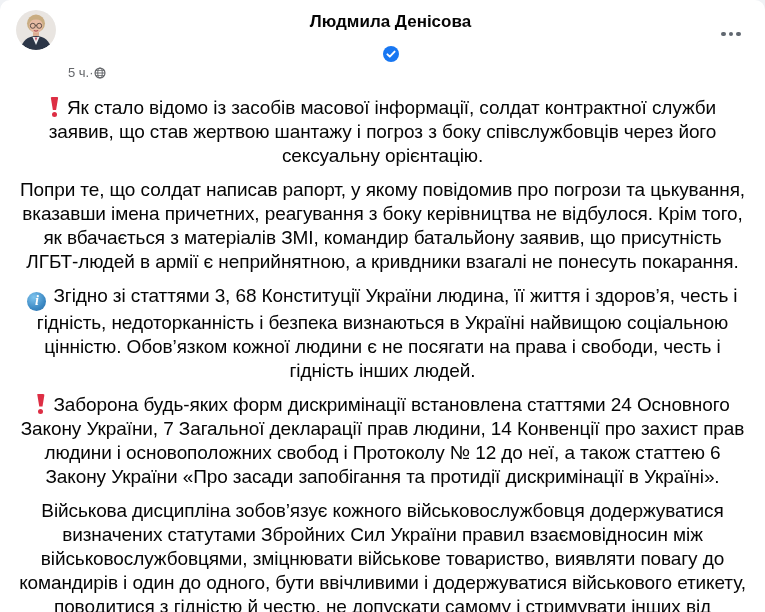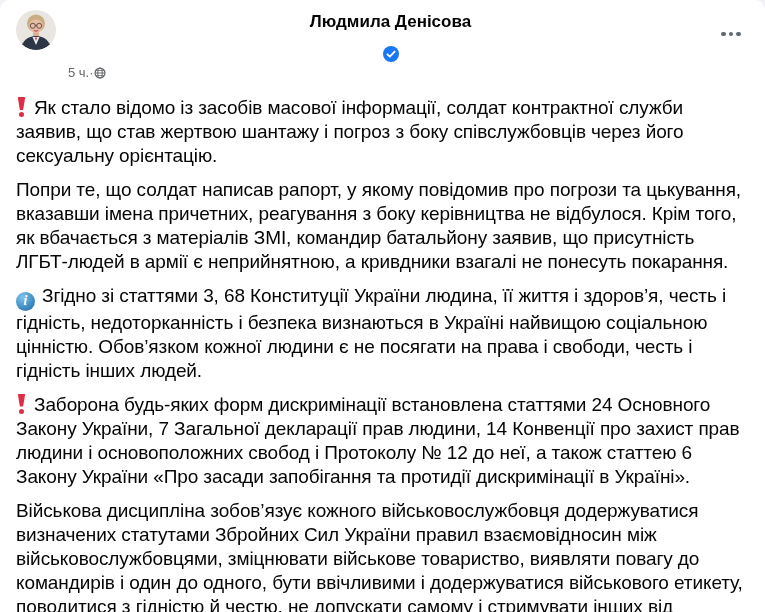--- a/index.html
+++ b/index.html
@@ -69,20 +69,21 @@
   }
 
   
   .post-body { padding-top: 2px; }
   .post-paragraph {
     font-size: 19px;
     line-height: 24px;
     color: #050505;
     margin-bottom: 10px;
     letter-spacing: -0.1px;
+    text-align: center;
   }
   .post-paragraph:last-child { margin-bottom: 12px; }
 
   
   .lead-icon {
     display: inline-flex;
     vertical-align: -3px;
     margin-right: 7px;
   }
   .excl {

